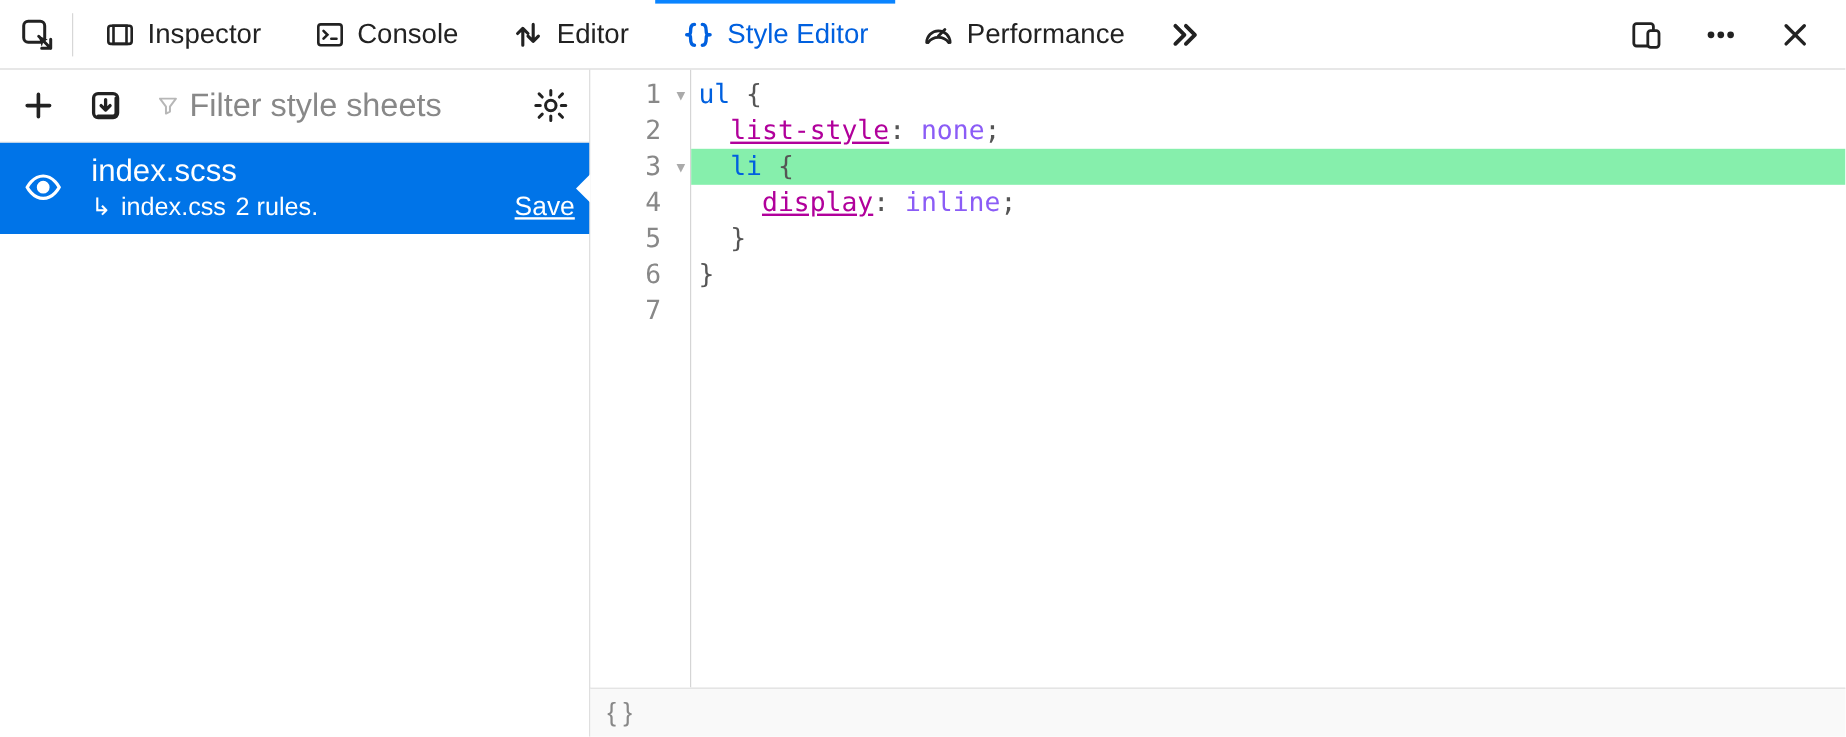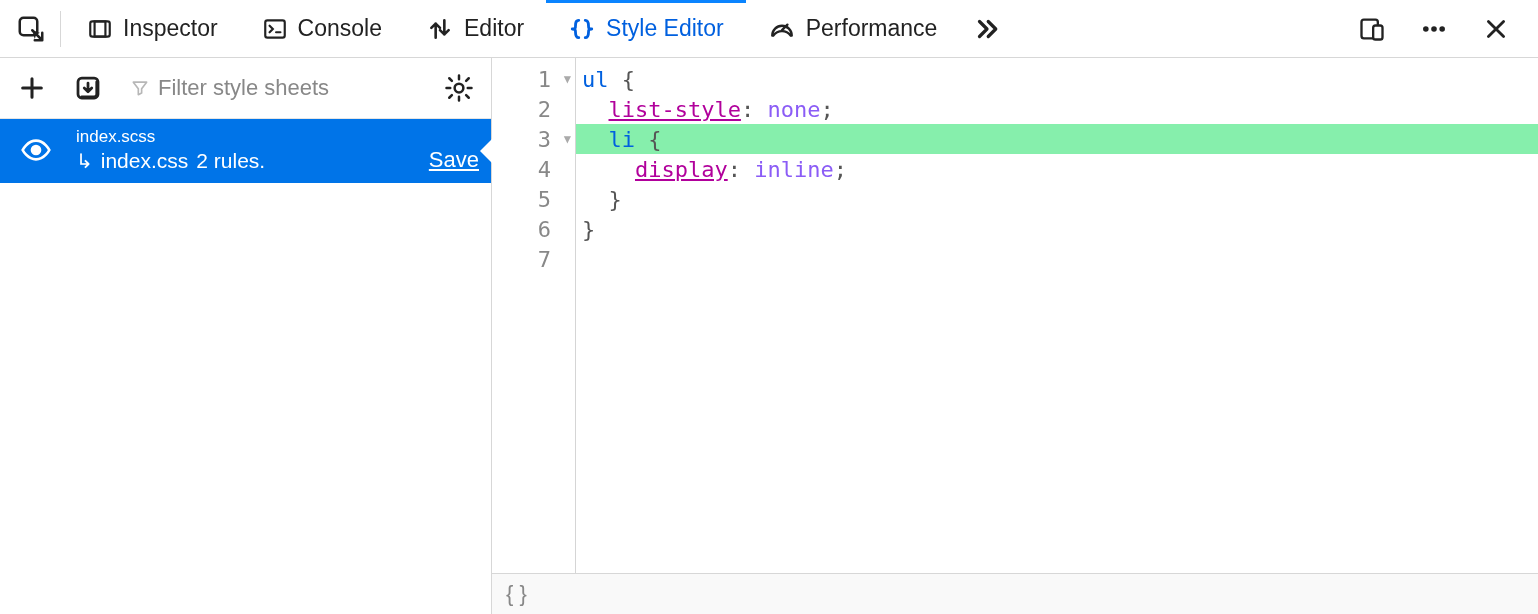--- a/index.html
+++ b/index.html
@@ -20,27 +20,27 @@
   .toolbar-right { margin-left:auto; display:flex; align-items:center; gap:18px; padding-right:14px; }
   .toolbar-right .tool-icon-btn { width:44px; }
   
   
   .main { display:flex; height:calc(614px - 58px); }
   .sidebar { width:492px; border-right:1px solid #d7d7d7; display:flex; flex-direction:column; }
   .sidebar-toolbar { height:61px; display:flex; align-items:center; border-bottom:1px solid #e5e5e5; padding:0 8px; gap:8px; }
   .sidebar-toolbar .btn { width:48px; height:48px; display:flex; align-items:center; justify-content:center; cursor:pointer; }
   .filter-wrap { display:flex; align-items:center; gap:8px; flex:1; color:#888; font-size:22px; padding-left:10px; }
   .filter-wrap svg { opacity:.6; }
-  .filter-input { border:none; outline:none; font-size:22px; color:#3b82f6; background:transparent; width:100%; }
+  .filter-input { border:none; outline:none; font-size:27px; color:#3b82f6; background:transparent; width:100%; }
   .filter-input::placeholder { color:#888; }
   
   .sheet-item { background:#0074e8; color:#fff; padding:8px 18px 10px 18px; display:flex; align-items:center; gap:22px; cursor:pointer; position:relative; }
   .sheet-item .eye { width:36px; display:flex; align-items:center; justify-content:center; }
   .sheet-text { display:flex; flex-direction:column; gap:2px; }
-  .sheet-name { font-size:17px; }
+  .sheet-name { font-size:26px; }
   .sheet-sub { font-size:21px; display:flex; align-items:center; gap:8px; }
   .sheet-sub .arrow { font-size:20px; }
   .sheet-save { position:absolute; right:12px; bottom:10px; font-size:22px; text-decoration:underline; cursor:pointer; }
   .sheet-item::after {
     content:""; position:absolute; right:-1px; top:50%; transform:translateY(-50%);
     width:0; height:0; border-top:12px solid transparent; border-bottom:12px solid transparent; border-right:12px solid #fff;
   }
   
   
   .editor-pane { flex:1; display:flex; flex-direction:column; }

